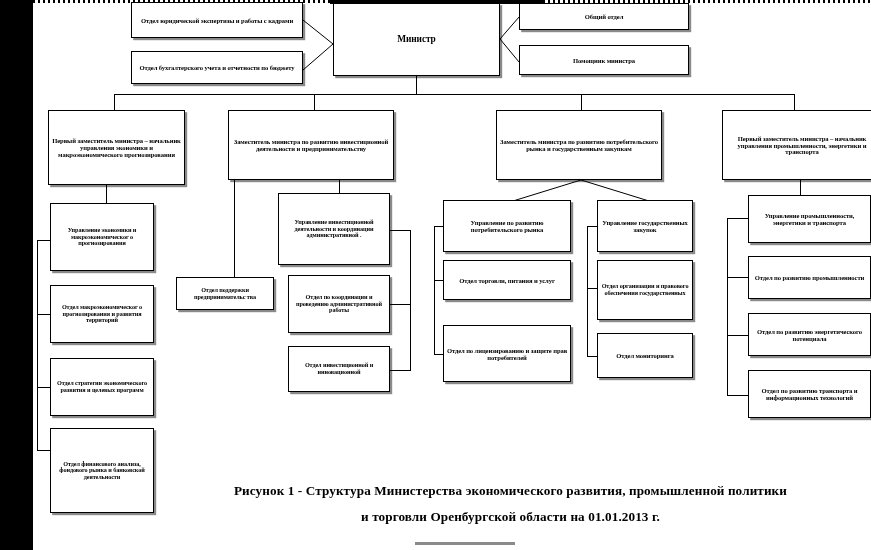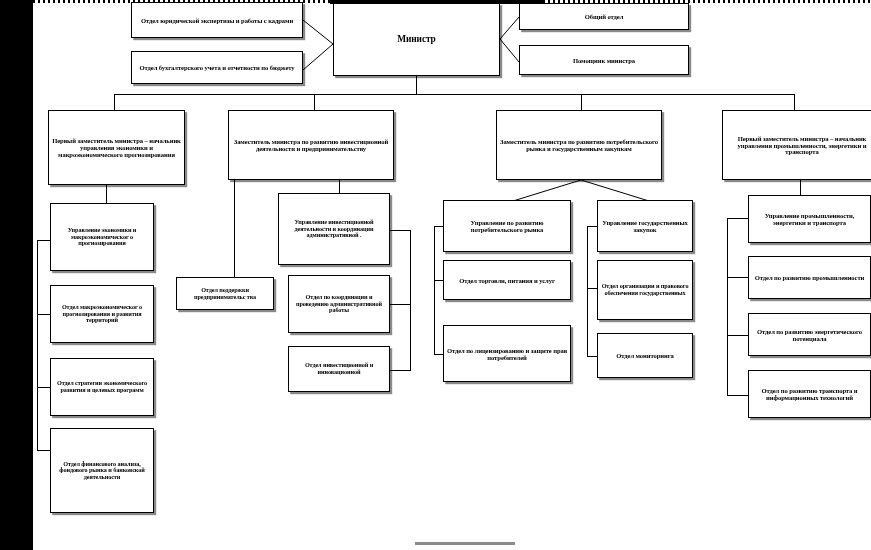--- a/index.html
+++ b/index.html
@@ -146,15 +146,19 @@
   <div class="box t65" style="left:748px;top:256px;width:123px;height:43px;">Отдел по развитию промышленности</div>
   <div class="box t65" style="left:748px;top:313px;width:123px;height:43px;">Отдел  по развитию энергетического потенциала</div>
   <div class="box t65" style="left:748px;top:370px;width:123px;height:48px;">Отдел по развитию транспорта и информационных технологий</div>
 
   <div class="ln v" style="left:727px;top:218px;height:177px;"></div>
   <div class="ln h" style="left:727px;top:218px;width:22px;"></div>
   <div class="ln h" style="left:727px;top:277px;width:22px;"></div>
   <div class="ln h" style="left:727px;top:335px;width:22px;"></div>
   <div class="ln h" style="left:727px;top:395px;width:22px;"></div>
 
+  <div class="caption">
+    <span>Рисунок 1 - Структура Министерства экономического развития, промышленной политики</span>
+    <span class="l2">и торговли Оренбургской области на 01.01.2013 г.</span>
+  </div>
 
   <div class="botrule"></div>
 </div>
 
 </body></html>

